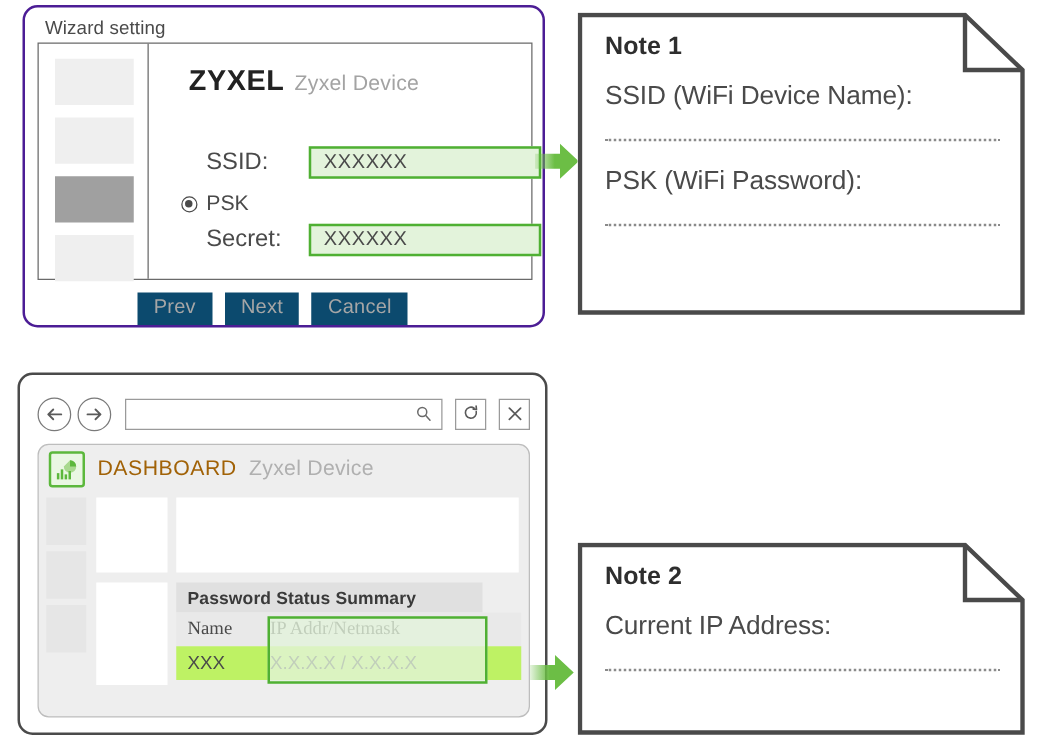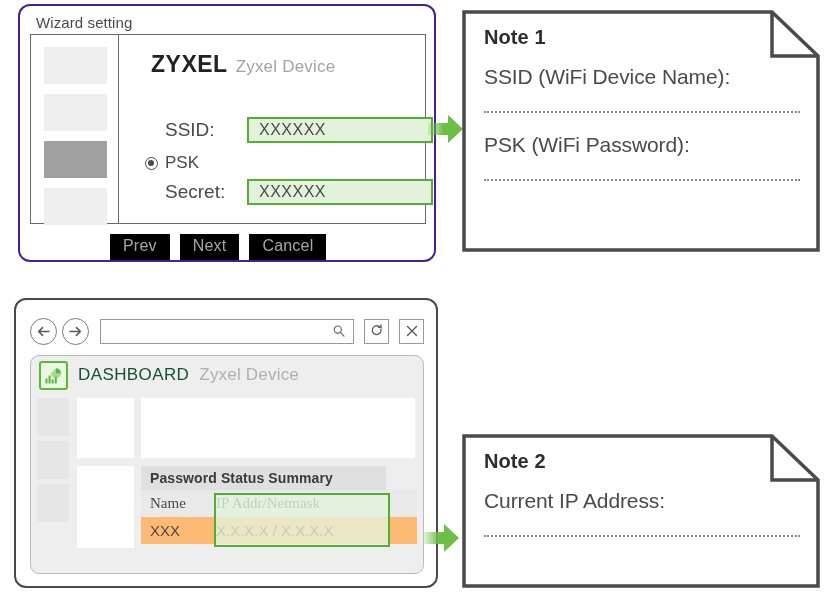--- a/index.html
+++ b/index.html
@@ -143,21 +143,21 @@
   .radio-label { font-size: 17px; color: #4a4a4a; }
 
   .wiz-buttons {
     position: absolute;
     left: 90px;
     top: 228px;
     display: flex;
     gap: 10px;
   }
   .wiz-btn {
-    background: #000000;
+    background: #0c4a6e;
     color: #a6a6a6;
     font-size: 16px;
     padding: 3px 13px 5px 13px;
     line-height: 1.1;
     letter-spacing: .2px;
   }
 
   
   .note {
     position: absolute;
@@ -269,21 +269,21 @@
     width: 29px; height: 29px;
     border: 2px solid #5cb83c;
     background: #eaf7e3;
     box-sizing: border-box;
     border-radius: 3px;
     display: flex; align-items: center; justify-content: center;
     flex: 0 0 auto;
   }
   .dash-word {
     font-size: 17px;
-    color: #14532d;
+    color: #a16207;
     letter-spacing: .4px;
   }
   .dash-device {
     font-size: 17px;
     color: #b0b0b0;
     letter-spacing: .2px;
   }
   .ph {
     position: absolute;
     background: #fff;
@@ -309,21 +309,21 @@
     letter-spacing: .1px;
     width: 245px;
     box-sizing: border-box;
   }
   .isum-row {
     display: flex;
     align-items: center;
     height: 27px;
   }
   .isum-row.hdr  { background: #e9e9e9; font-family: Liberation Serif, serif; }
-  .isum-row.data { background: #fdba74; }
+  .isum-row.data { background: #bef264; }
   .isum-name {
     width: 64px;
     padding-left: 9px;
     font-size: 15px;
     color: #4a4a4a;
     box-sizing: border-box;
   }
   .isum-ip {
     flex: 0 0 auto;
     width: 176px;

